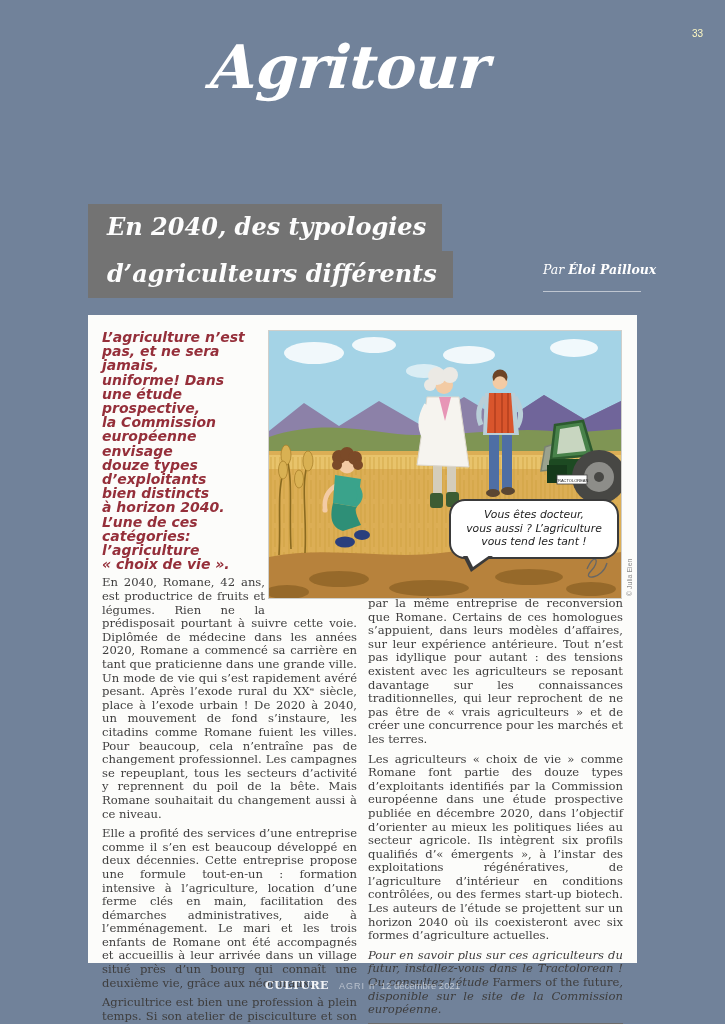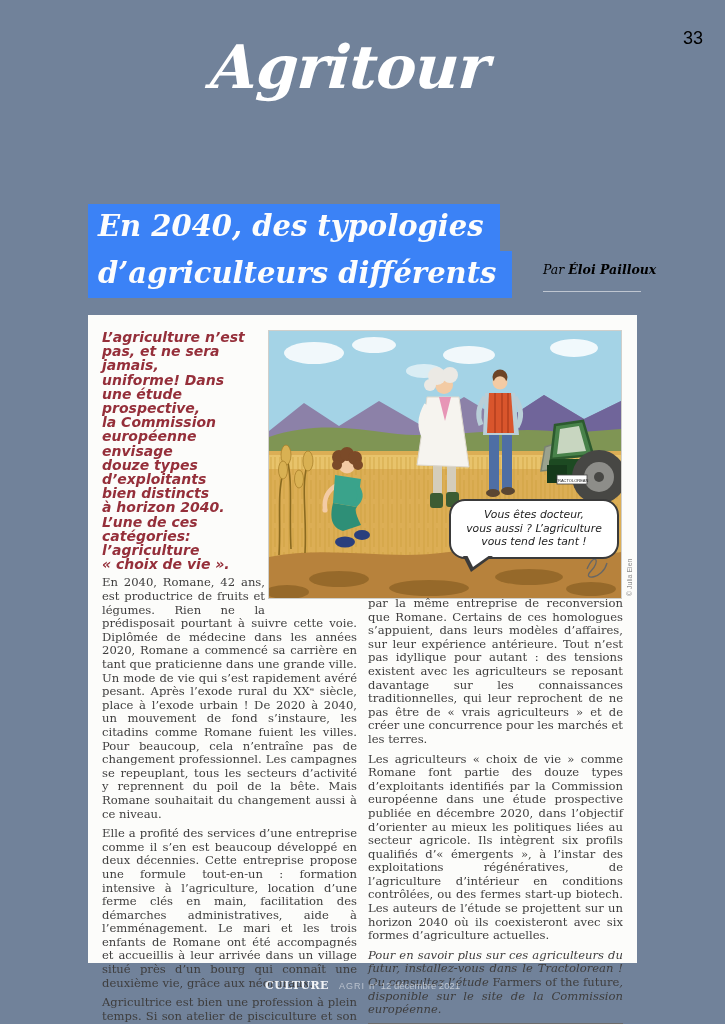--- a/index.html
+++ b/index.html
@@ -1,36 +1,36 @@
 <!DOCTYPE html>
 <html lang="fr"><head>
 <meta charset="utf-8">
 <style>
   html,body{margin:0;padding:0;background:#4c5a6e;}
   .page{position:relative;width:725px;height:1024px;background:#71829a;overflow:hidden;
         font-family:"DejaVu Serif",serif;}
 
   
   .page-number{position:absolute;top:28px;right:22px;font-family:"Liberation Sans",sans-serif;
-        font-size:18px;color:#000000;}
+        font-size:10px;color:#fef9c3;}
   .header{position:absolute;top:36px;left:0;width:700px;text-align:center;color:#fff;}
   .title-script{font-family:"DejaVu Serif",serif;font-style:italic;font-weight:bold;
         font-size:60px;line-height:1.05;letter-spacing:-1px;transform:skewX(-4deg);}
   .title-sub{font-family:"DejaVu Serif",serif;font-weight:normal;font-size:50px;line-height:1.0;
         letter-spacing:2px;margin-top:-2px;}
   .sub-wrap{position:relative;display:inline-block;}
   .slash{position:absolute;right:-34px;bottom:12px;width:48px;height:3px;background:#d5ba52;
         transform:rotate(-47deg);}
 
   
   .headline{position:absolute;top:204px;left:88px;}
   .hl-row{line-height:0;}
-  .hl-line{display:inline-block;background:#3b82f6;color:#fdfdfd;font-family:"DejaVu Serif",serif;
-        font-weight:bold;font-style:italic;font-size:29px;line-height:37px;padding:4px 16px 6px 10px;}
-  .byline{position:absolute;top:262px;left:543px;width:100px;text-align:center;color:#000000;
+  .hl-line{display:inline-block;background:#737373;color:#fdfdfd;font-family:"DejaVu Serif",serif;
+        font-weight:bold;font-style:italic;font-size:24px;line-height:37px;padding:4px 16px 6px 19px;}
+  .byline{position:absolute;top:262px;left:543px;width:100px;text-align:center;color:#ffffff;
         font-style:italic;font-size:12.5px;white-space:nowrap;}
   .byline b{font-weight:bold;}
   .byline-rule{margin-top:14px;border-top:1px solid rgba(255,255,255,.55);width:98px;}
 
   
   .panel{position:absolute;top:315px;left:88px;width:549px;height:648px;background:#fcfcfa;
         box-sizing:border-box;padding:12px 14px;}
 
   .col-left{width:255px;}
   .spacer{float:right;width:92px;height:277px;}

